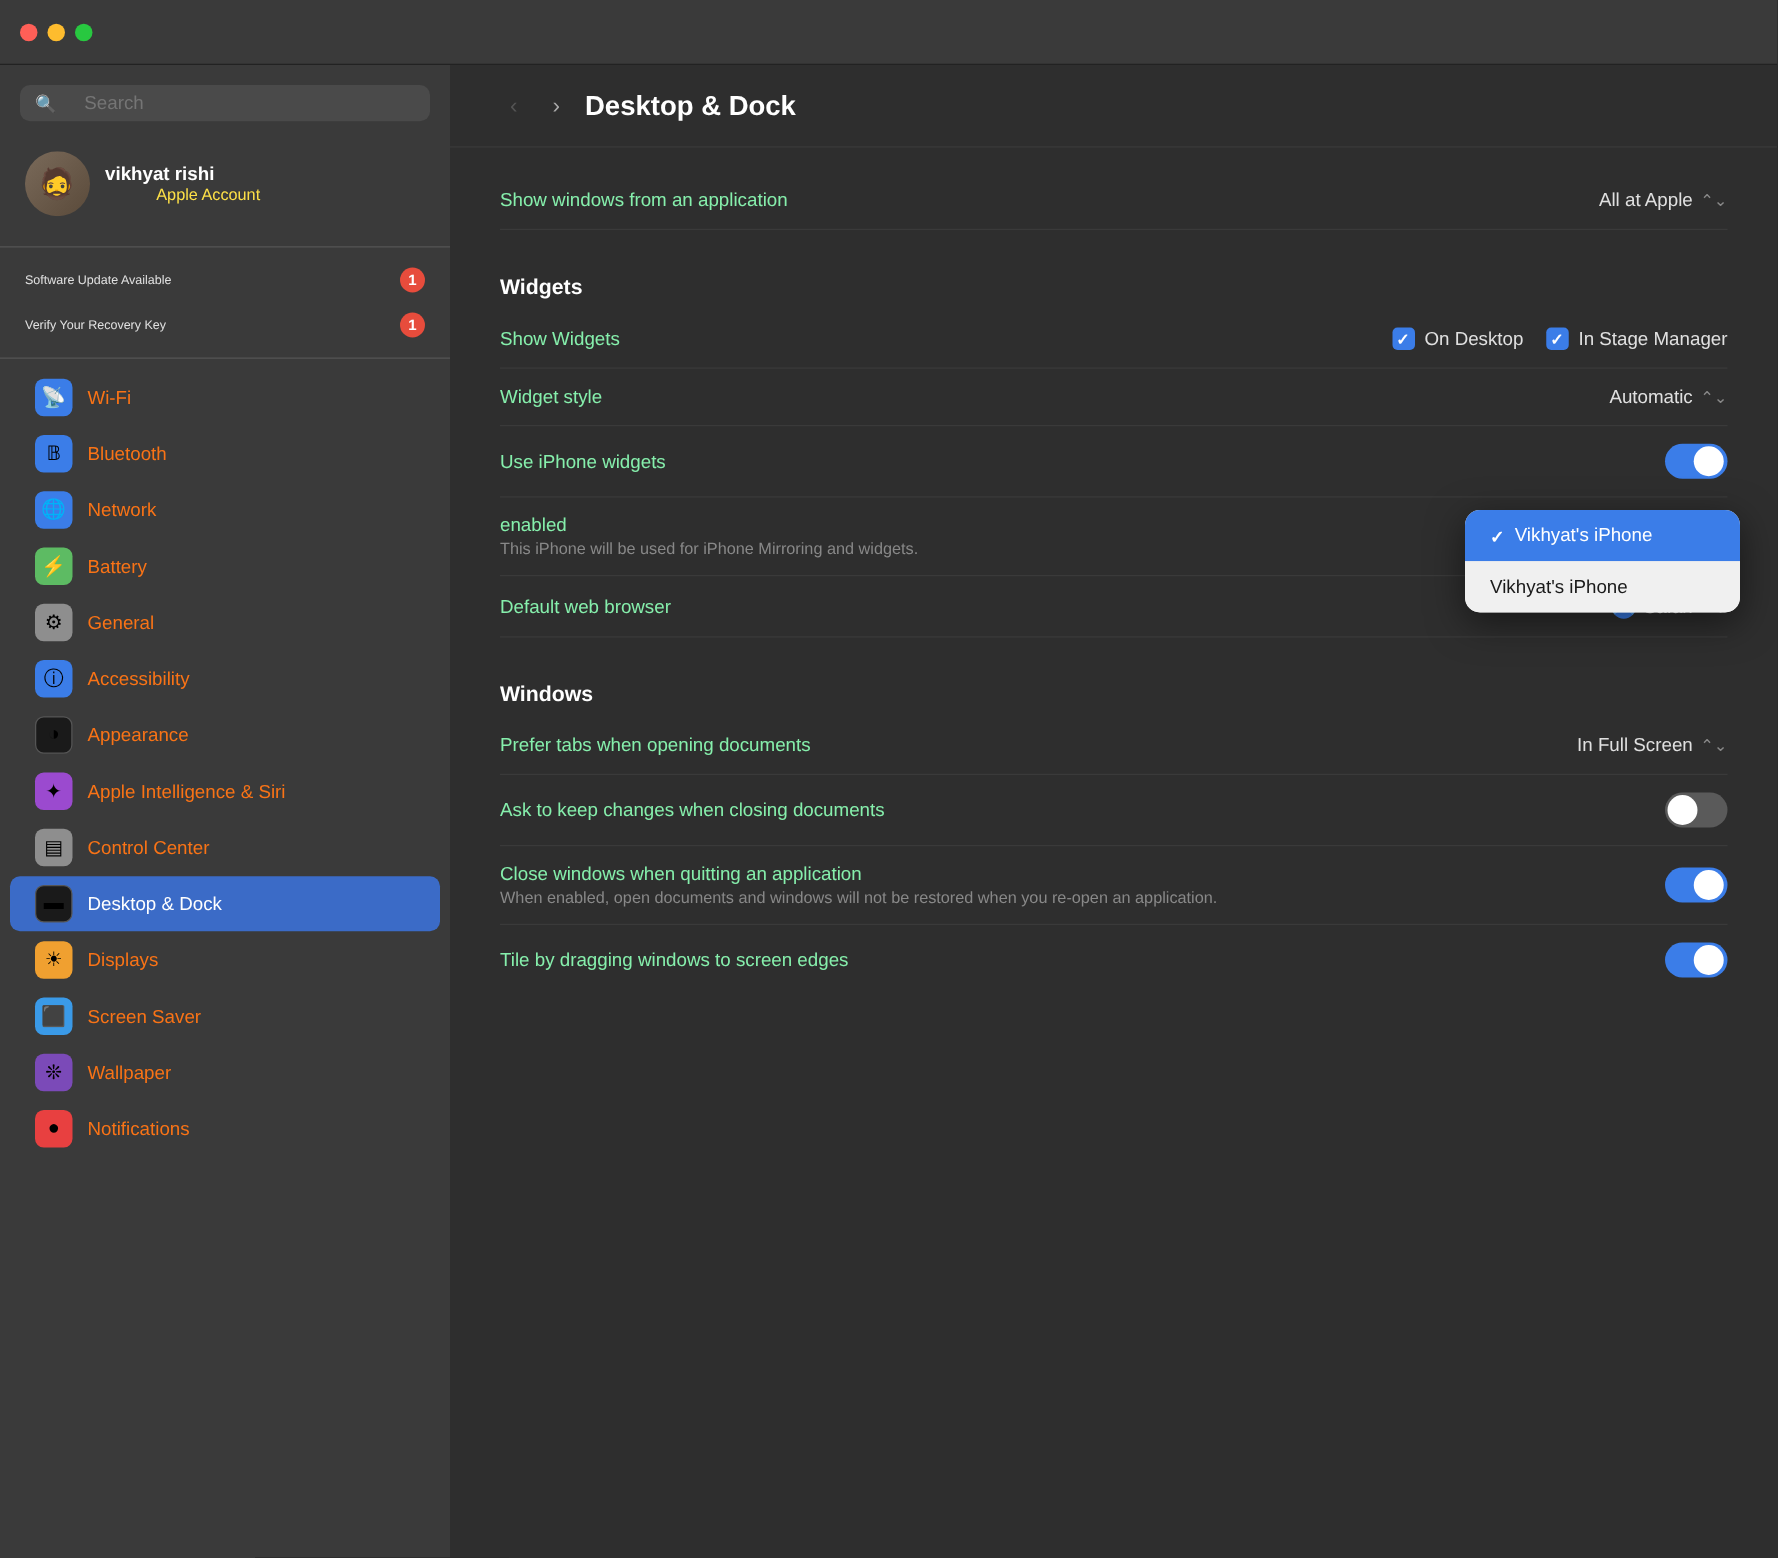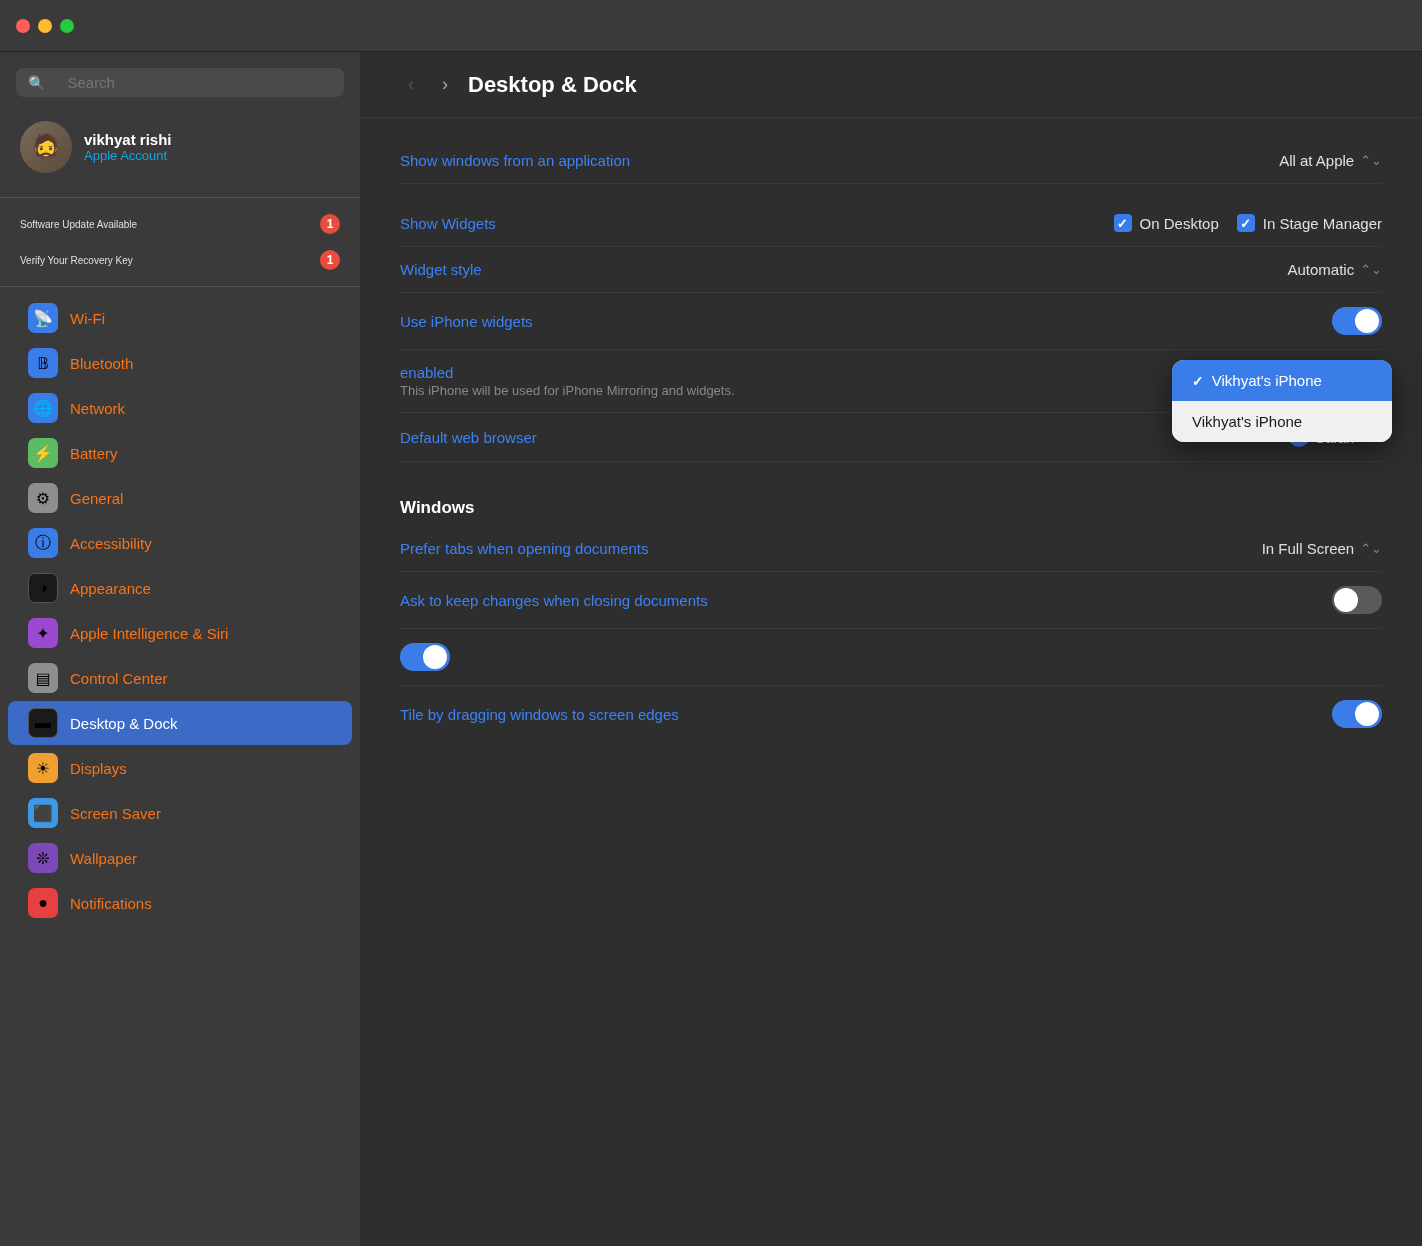--- a/index.html
+++ b/index.html
@@ -99,21 +99,21 @@
       width: 100%;
       height: 100%;
       background: linear-gradient(135deg, #7a6a5a 0%, #5a4a3a 100%);
       display: flex;
       align-items: center;
       justify-content: center;
       font-size: 24px;
     }
     .user-info { display: flex; flex-direction: column; }
     .user-name { color: #fff; font-size: 15px; font-weight: 600; }
-    .user-subtitle { color: #0ea5e9; font-size: 13px; }
+    .user-subtitle { color: #fde047; font-size: 13px; margin-left: 41px; }
 
     .alert-item {
       display: flex;
       align-items: center;
       justify-content: space-between;
       padding: 8px 20px;
       cursor: pointer;
     }
     .alert-label { color: #e0e0e0; font-size: 10px; }
     .badge {
@@ -200,21 +200,21 @@
     }
 
     .setting-row {
       display: flex;
       align-items: center;
       justify-content: space-between;
       padding: 14px 0;
       border-bottom: 1px solid #3a3a3a;
     }
     .setting-row:last-child { border-bottom: none; }
-    .setting-label { color: #3b82f6; font-size: 15px; }
+    .setting-label { color: #86efac; font-size: 15px; }
     .setting-sublabel { color: #888; font-size: 13px; margin-top: 2px; }
 
     .setting-section-title {
       font-size: 17px;
       font-weight: 700;
       color: #fff;
       padding: 20px 0 8px;
     }
 
     
@@ -485,20 +485,21 @@
 
       <div class="setting-row">
         <span class="setting-label">Show windows from an application</span>
         <button class="select-btn">
           <span>All at Apple</span>
           <span class="chevron">⌃⌄</span>
         </button>
       </div>
 
       <div class="section-spacer"></div>
+      <div class="setting-section-title">Widgets</div>
 
       <div class="setting-row">
         <span class="setting-label">Show Widgets</span>
         <div class="checkbox-group">
           <div class="checkbox-item">
             <div class="checkbox">
               <span class="checkbox-check">✓</span>
             </div>
             <span class="checkbox-label">On Desktop</span>
           </div>
@@ -567,20 +568,25 @@
       </div>
 
       <div class="setting-row">
         <span class="setting-label">Ask to keep changes when closing documents</span>
         <div class="toggle off">
           <div class="toggle-knob"></div>
         </div>
       </div>
 
       <div class="setting-row">
+        <div style="display:flex;flex-direction:column;max-width:620px;">
+          <span class="setting-label">Close windows when quitting an application</span>
+          <span class="setting-sublabel">When enabled, open documents and windows will not be restored when you
+re-open an application.</span>
+        </div>
         <div class="toggle on">
           <div class="toggle-knob"></div>
         </div>
       </div>
 
       <div class="setting-row">
         <span class="setting-label">Tile by dragging windows to screen edges</span>
         <div class="toggle on">
           <div class="toggle-knob"></div>
         </div>

